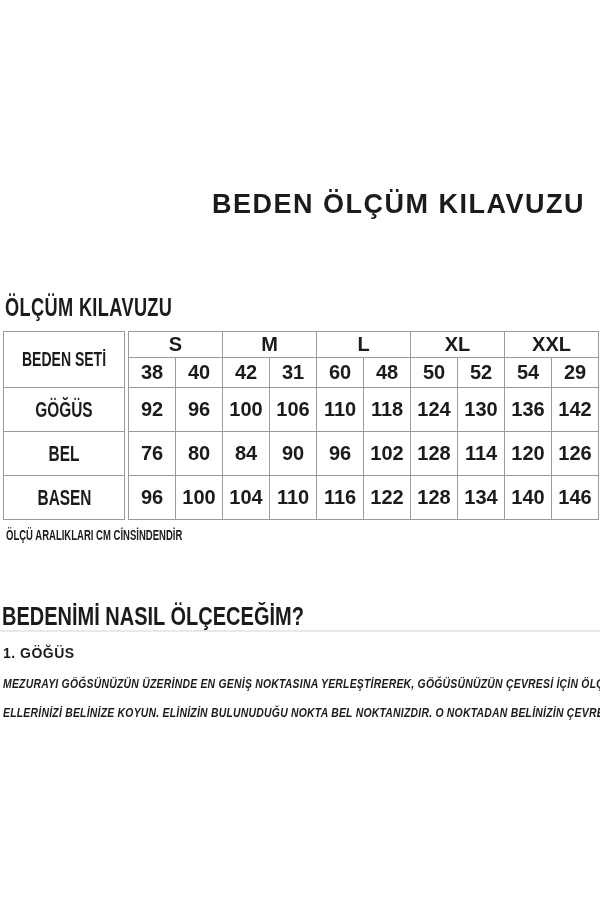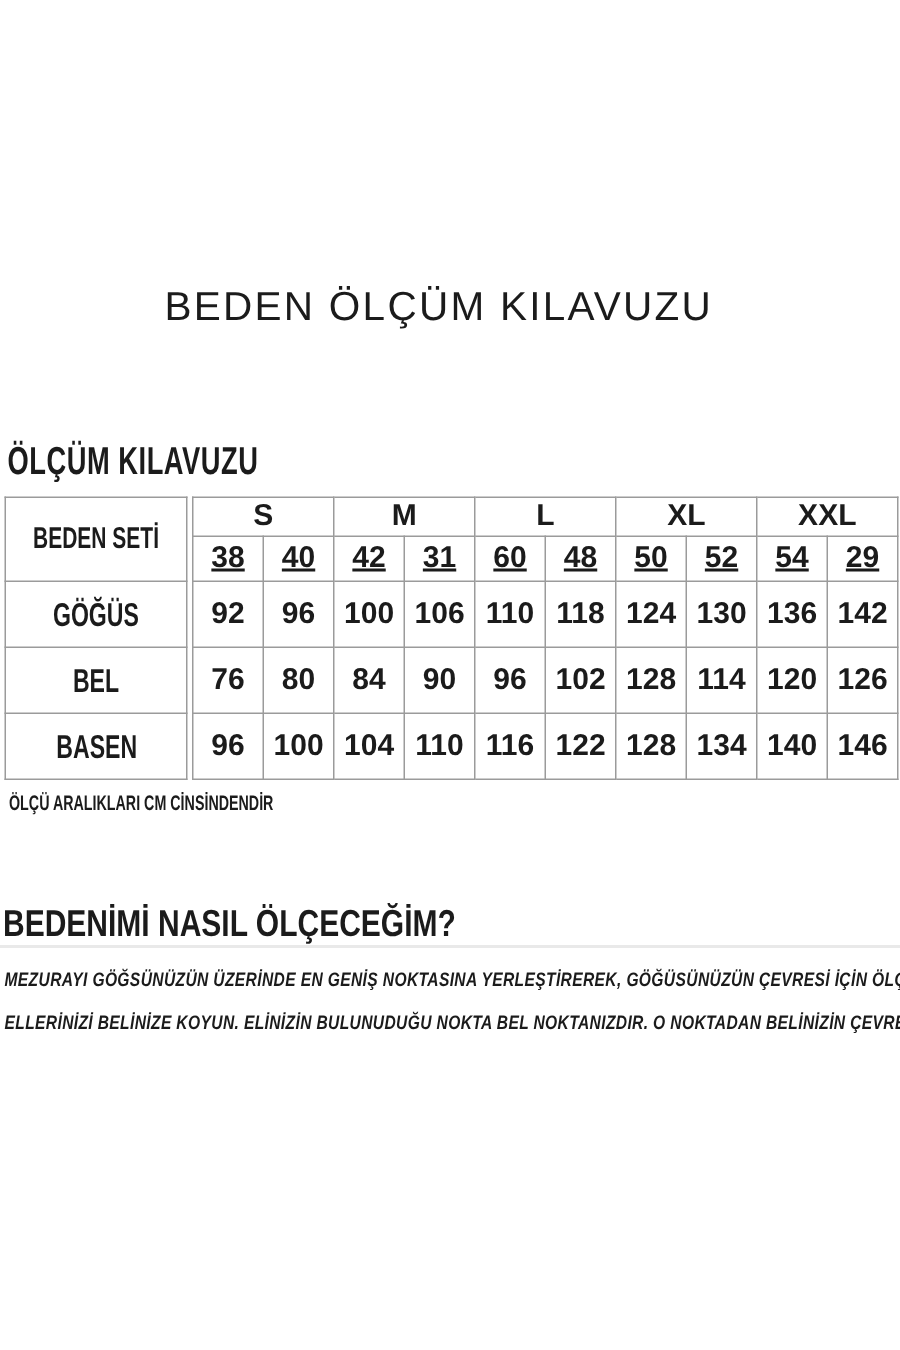--- a/index.html
+++ b/index.html
@@ -6,22 +6,22 @@
   html,body { width:600px; height:900px; }
   body {
     position:relative;
     background:#ffffff;
     color:#1b1b1b;
     font-family:"Liberation Sans", sans-serif;
     overflow:hidden;
   }
   .main-title {
     position:absolute; top:189px; left:0; width:585px;
-    text-align:center;
-    font-size:27px; font-weight:normal; letter-spacing:1.5px;
+    text-align:right;
+    font-size:27px; font-weight:bold; letter-spacing:1.5px;
     white-space:nowrap;
   }
   .section-title {
     position:absolute; top:292px; left:5px;
     font-size:26px; font-weight:bold;
     transform:scaleX(0.70); transform-origin:left center;
     white-space:nowrap; letter-spacing:0.5px;
   }
   table.size-table {
     position:absolute; top:331px; left:3px;
@@ -31,21 +31,21 @@
     border:1px solid #9b9b9b;
     text-align:center; vertical-align:middle;
     padding:0;
     font-weight:bold;
   }
   .size-table td.spacer { border:none; }
   .size-table col.c-label  { width:115px; }
   .size-table col.c-spacer { width:4px; }
   .size-table col.c-data   { width:47px; }
   .size-table tr.letters-row th { height:26px; font-size:20px; }
-  .size-table tr.numbers-row td { height:30px; font-size:20px;text-decoration:underline; }
+  .size-table tr.numbers-row td { height:30px; font-size:20px; }
   .size-table tbody tr td { height:44px; font-size:20px; }
   .cond {
     display:inline-block;
     transform:scaleX(0.70); transform-origin:center center;
     white-space:nowrap;
     font-weight:600;
   }
   .size-table th.corner { font-size:17px; }
   .size-table td.row-label { font-size:22px; }
   .footnote {
@@ -168,18 +168,19 @@
     </tbody>
 </table>
 
 <div class="footnote">ÖLÇÜ ARALIKLARI CM CİNSİNDENDİR</div>
 
 <h2 class="howto-title">BEDENİMİ NASIL ÖLÇECEĞİM?</h2>
 <div class="divider"></div>
 
 <div class="steps">
   <div class="step">
+    <div class="step-label">1. GÖĞÜS</div>
     <div class="step-text">MEZURAYI GÖĞSÜNÜZÜN ÜZERİNDE EN GENİŞ NOKTASINA YERLEŞTİREREK, GÖĞÜSÜNÜZÜN ÇEVRESİ İÇİN ÖLÇÜM YAPIN.</div>
   </div>
   <div class="step">
     <div class="step-text">ELLERİNİZİ BELİNİZE KOYUN. ELİNİZİN BULUNUDUĞU NOKTA BEL NOKTANIZDIR. O NOKTADAN BELİNİZİN ÇEVRESİNİ ÖLÇÜN.</div>
   </div>
 </div>
 
 </body></html>

